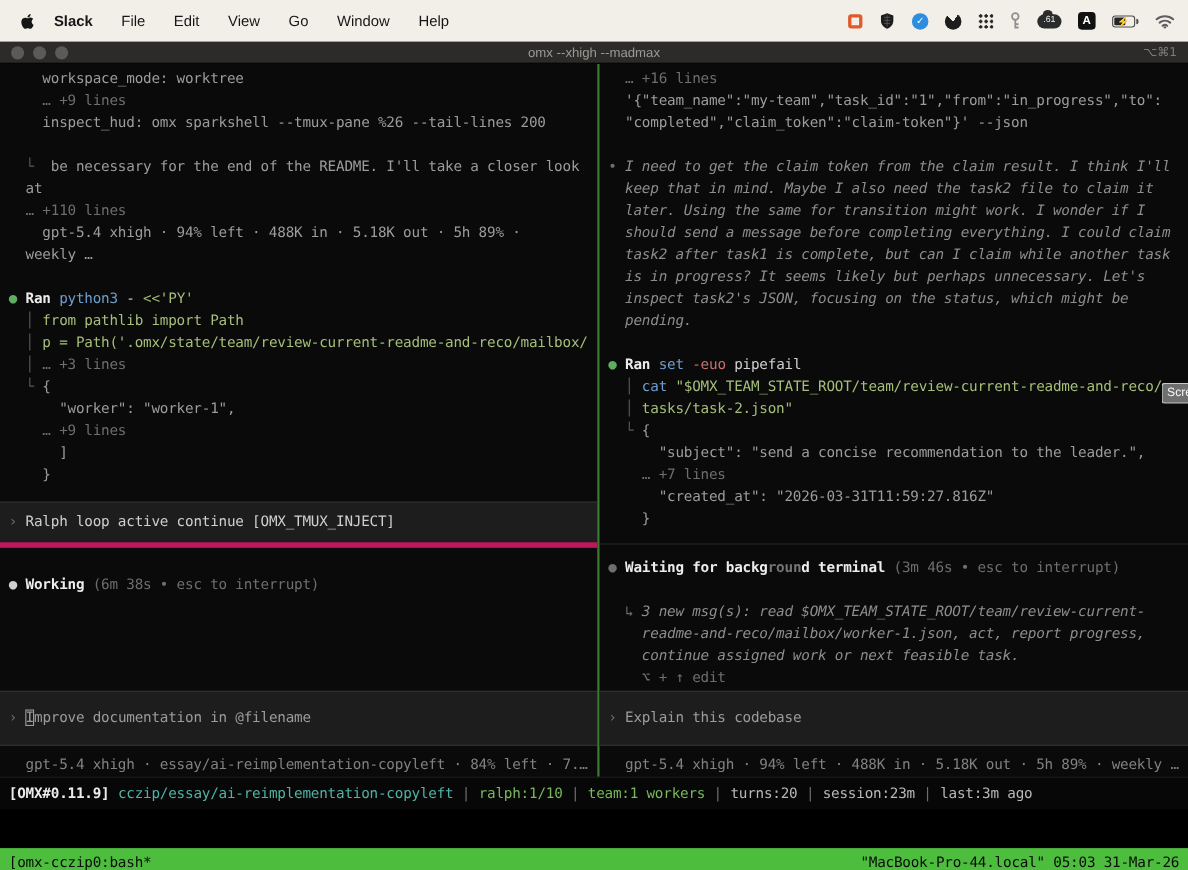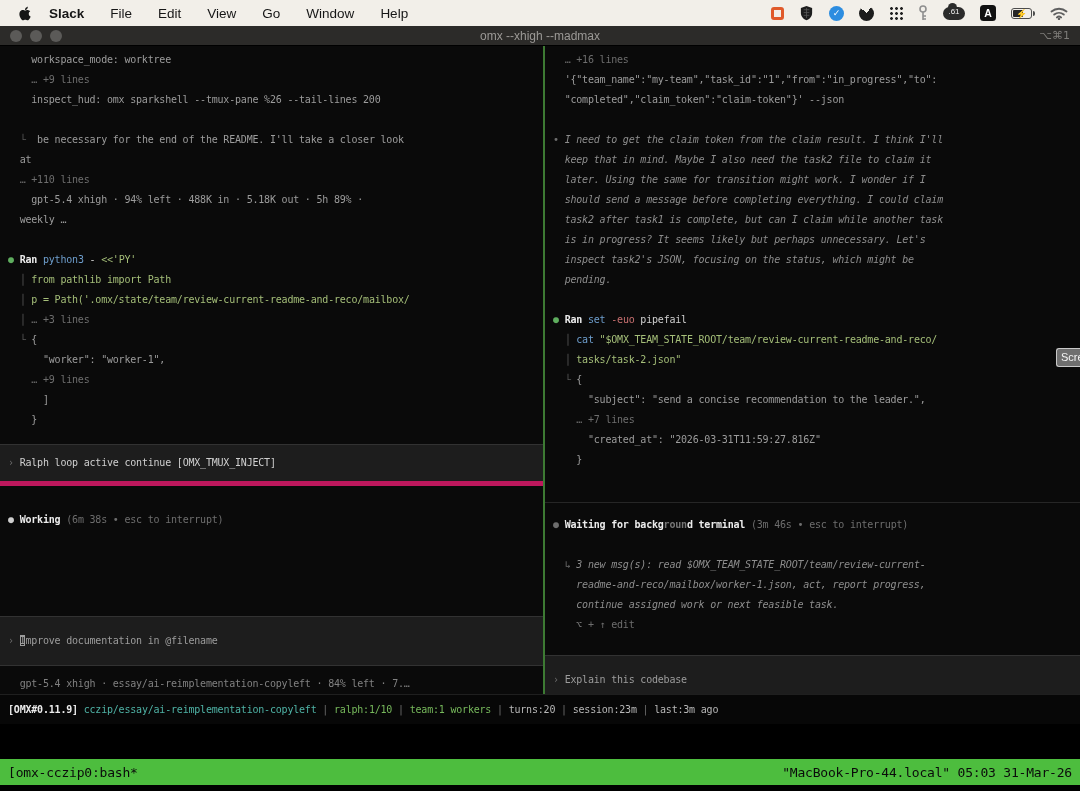--- a/index.html
+++ b/index.html
@@ -1,21 +1,21 @@
 <!DOCTYPE html>
 <html><head>
 <meta charset="utf-8">
 <style>
   * { margin:0; padding:0; box-sizing:border-box; }
   html,body { background:#000; }
   .screen { position:relative; width:1080px; height:791px; background:#000; overflow:hidden;
             font-family:"DejaVu Sans Mono","Liberation Mono",monospace; }
 
   
-  .menubar { height:26px; background:#f2efe9; display:flex; align-items:center;
+  .menubar { height:38px; background:#f2efe9; display:flex; align-items:center;
              padding:0 12px; font-family:"Liberation Sans",sans-serif; font-size:13.5px; color:#161616; }
   .apple-svg { width:14px; height:17px; margin:0 4px 0 6px; }
   .mb-app { font-weight:bold; margin:0 13px; }
   .mb-item { margin:0 13px; }
   .mb-right { margin-left:auto; display:flex; align-items:center; gap:15px; }
   .ic { display:flex; align-items:center; justify-content:center; }
   .rec-square { width:13px; height:13px; border:3px solid #e05a2b; border-radius:3px; }
   .pac { width:15px; height:15px; border-radius:50%;
          background:conic-gradient(from 315deg, #f2efe9 0deg 80deg, #1d1d1d 80deg 360deg); }
   .dots { width:14px; height:14px;
@@ -43,24 +43,24 @@
   .light { width:12px; height:12px; border-radius:50%; background:#5b5a58; }
   .win-title { position:absolute; left:0; right:0; text-align:center; color:#9b9996;
                font-family:"Liberation Sans",sans-serif; font-size:12px; }
   .win-shortcut { margin-left:auto; margin-right:10px; color:#7e7c79; font-size:11px; z-index:1;
                   font-family:"DejaVu Sans","Liberation Sans",sans-serif; }
 
   
   .panes { height:648px; display:flex; background:#0a0a0a; }
   .pane { display:flex; flex-direction:column; overflow:hidden; padding-top:4px; }
   .pane.left { width:543px; }
-  .pane.right { flex:1;gap:20px; }
+  .pane.right { flex:1; }
   .pane-divider { width:2px; background:#3d7a33; }
 
-  .t-line { height:20px; line-height:20px; font-size:10px; letter-spacing:-0.2px;
+  .t-line { height:20px; line-height:20px; font-size:13px; letter-spacing:-0.2px;
             white-space:pre; padding-left:8px; overflow:hidden; }
   .c-w{color:#cfcfcf} .c-wb{color:#ececec;font-weight:bold}
   .c-out{color:#9c9c9c} .c-dim{color:#6e6e6e} .c-dim2{color:#585858}
   .c-foot{color:#818181} .c-bullet{color:#5fae5f}
   .c-blue{color:#6e9ecd} .c-red{color:#c97070} .c-orn{color:#cf9a62}
   .c-str{color:#a5bf79} .c-think{color:#8d8d8d;font-style:italic}
   .c-shim{color:#757575;font-weight:bold}
   .c-teal{color:#4fb3a6} .c-grn{color:#77b95c} .c-lgray{color:#b8b8b8}
   .c-cursor{color:#9c9c9c;outline:1px solid #9c9c9c;outline-offset:-1px}
 

